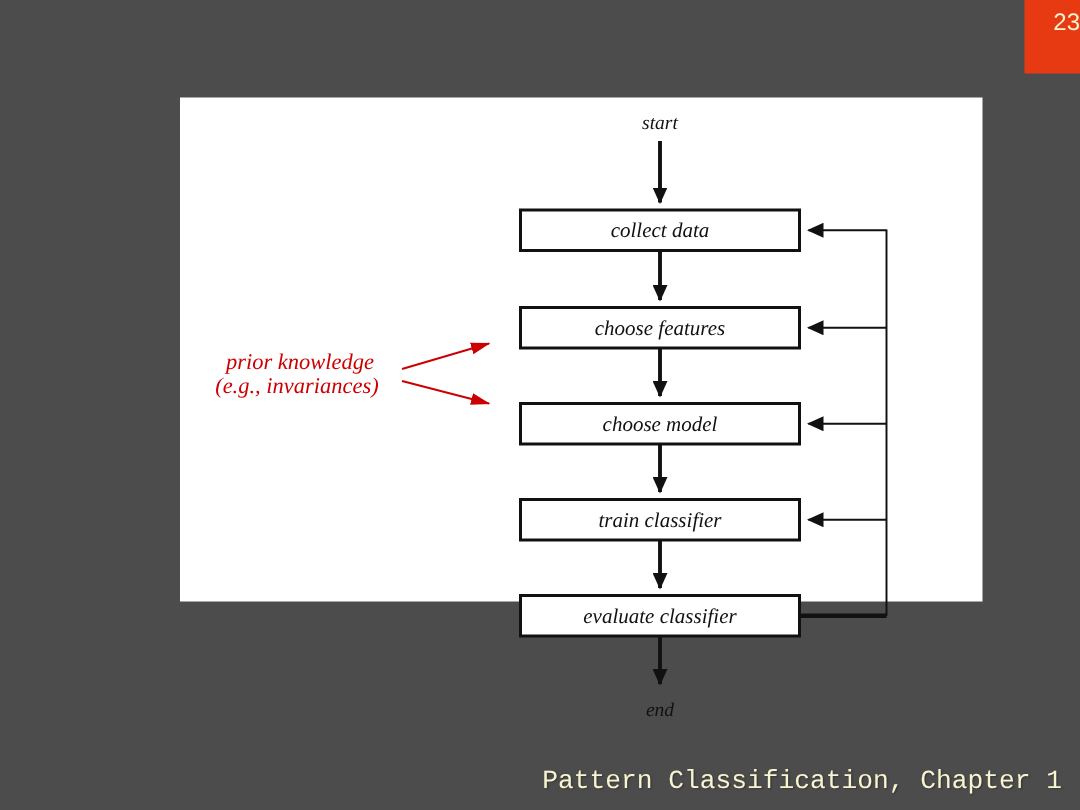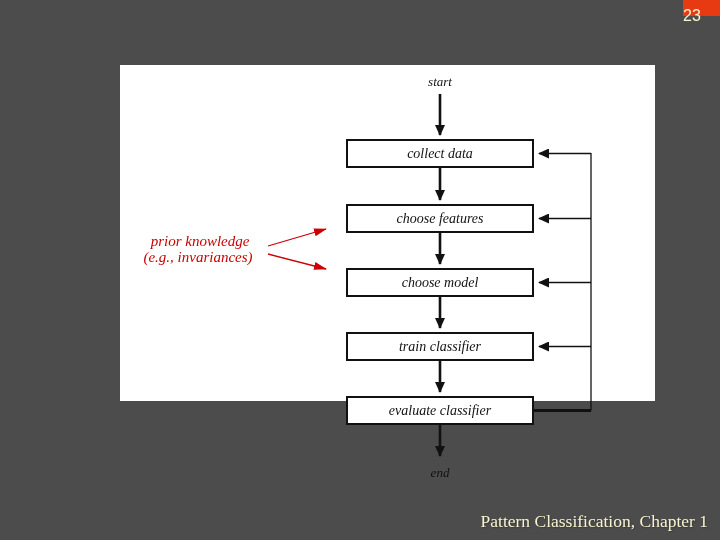--- a/index.html
+++ b/index.html
@@ -13,26 +13,26 @@
     height: 540px;
     background: #4d4c4c;
     overflow: hidden;
     font-family: "Liberation Sans", sans-serif;
   }
   .page-badge {
     position: absolute;
     top: 0;
     right: 0;
     width: 37px;
-    height: 16px;
+    height: 49px;
     background: #e83a12;
     color: #f8f4d0;
     font-size: 16px;
     line-height: 31px;
-    text-align: left;
+    text-align: right;
     font-family: "Liberation Sans", sans-serif;
   }
   .panel {
     position: absolute;
     left: 120px;
     top: 65px;
     width: 535px;
     height: 336px;
     background: #ffffff;
   }
@@ -40,21 +40,21 @@
     display: block;
     width: 535px;
     height: 425px;
   }
   .footer {
     position: absolute;
     top: 511px;
     right: 12px;
     color: #f8f4d0;
     font-size: 17.5px;
-    font-family: Liberation Serif, serif;
+    font-family: Liberation Mono, monospace;
     text-shadow: 1px 1px 1px #3a3939;
   }
   .flow-text {
     font-family: "Liberation Serif", "DejaVu Serif", serif;
     font-style: italic;
     font-size: 14px;
     fill: #111111;
   }
   .flow-terminal {
     font-family: "Liberation Serif", "DejaVu Serif", serif;

